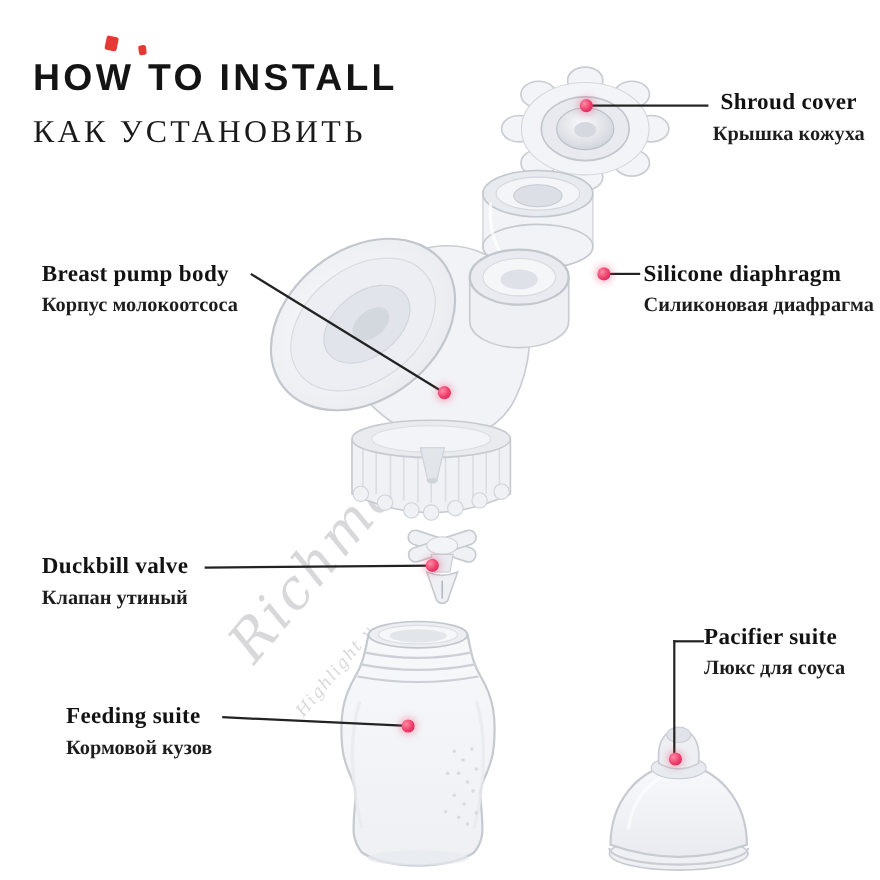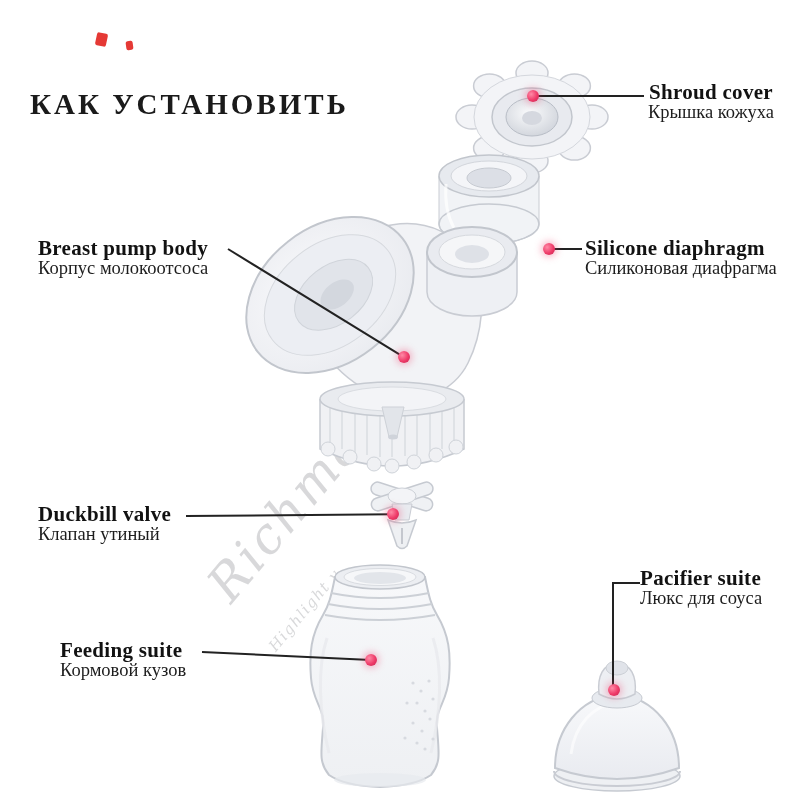--- a/index.html
+++ b/index.html
@@ -7,21 +7,21 @@
          font-family:"Liberation Serif",serif;color:#161616;}
   .abs{position:absolute;}
 
   .title-en{font-family:"Liberation Sans",sans-serif;font-weight:800;font-size:34px;
             letter-spacing:3px;color:#141414;white-space:nowrap;}
   .title-ru{font-family:"Liberation Serif",serif;font-weight:400;font-size:29px;
             letter-spacing:3px;color:#1a1a1a;white-space:nowrap;}
 
   .lbl{white-space:nowrap;}
   .lbl .en{font-weight:700;font-size:21px;line-height:1;color:#121212;letter-spacing:.3px;}
-  .lbl .ru{font-weight:400;font-size:18.5px;line-height:1;color:#1d1d1d;}
+  .lbl .ru{font-weight:700;font-size:18.5px;line-height:1;color:#1d1d1d;margin-top:10px;}
 
   .leader{height:2px;background:var(--color-leader-line,#222);transform-origin:0 50%;}
   .leader.v{width:2px;height:auto;}
 
   .dot{width:12px;height:12px;border-radius:50%;
        background:radial-gradient(circle at 35% 35%, #ff8aa6, var(--color-marker-dot,#ee3a68) 55%, #c92753 95%);
        box-shadow:0 0 7px 2px rgba(238,58,104,.35);}
 
   .watermark{color:var(--color-watermark,#b9babd);opacity:.55;font-style:italic;
              font-family:"DejaVu Serif",serif;transform-origin:0 50%;white-space:nowrap;}
@@ -33,21 +33,22 @@
   svg{display:block;}
 </style>
 </head>
 <body>
 
 <div class="stage">
 
   <div class="abs artifact" style="left:96px;top:33px;width:11px;height:13px;transform:rotate(12deg);border-radius:2px;"></div>
   <div class="abs artifact" style="left:126px;top:41px;width:7px;height:9px;transform:rotate(-8deg);border-radius:2px;"></div>
 
-  <div class="abs title-ru" style="left:30px;top:88px;font-weight:bold;">КАК УСТАНОВИТЬ</div>
+  <div class="abs title-en" style="left:30px;top:52px;">HOW TO INSTALL</div>
+  <div class="abs title-ru" style="left:30px;top:104px;">КАК УСТАНОВИТЬ</div>
 
   <div class="abs watermark wm-brand" style="left:218px;top:565px;transform:rotate(-50deg);">Richman</div>
   <div class="abs watermark wm-tag" style="left:272px;top:640px;transform:rotate(-50deg);">Highlight y</div>
 
   <svg class="abs" style="left:452px;top:55px;" width="160" height="122" viewBox="0 0 160 122">
     <defs>
       <radialGradient id="gShroud" cx="45%" cy="40%" r="70%">
         <stop offset="0%" stop-color="#fafbfc"></stop>
           <stop offset="100%" stop-color="#ccd0d8"></stop>
       </radialGradient>

